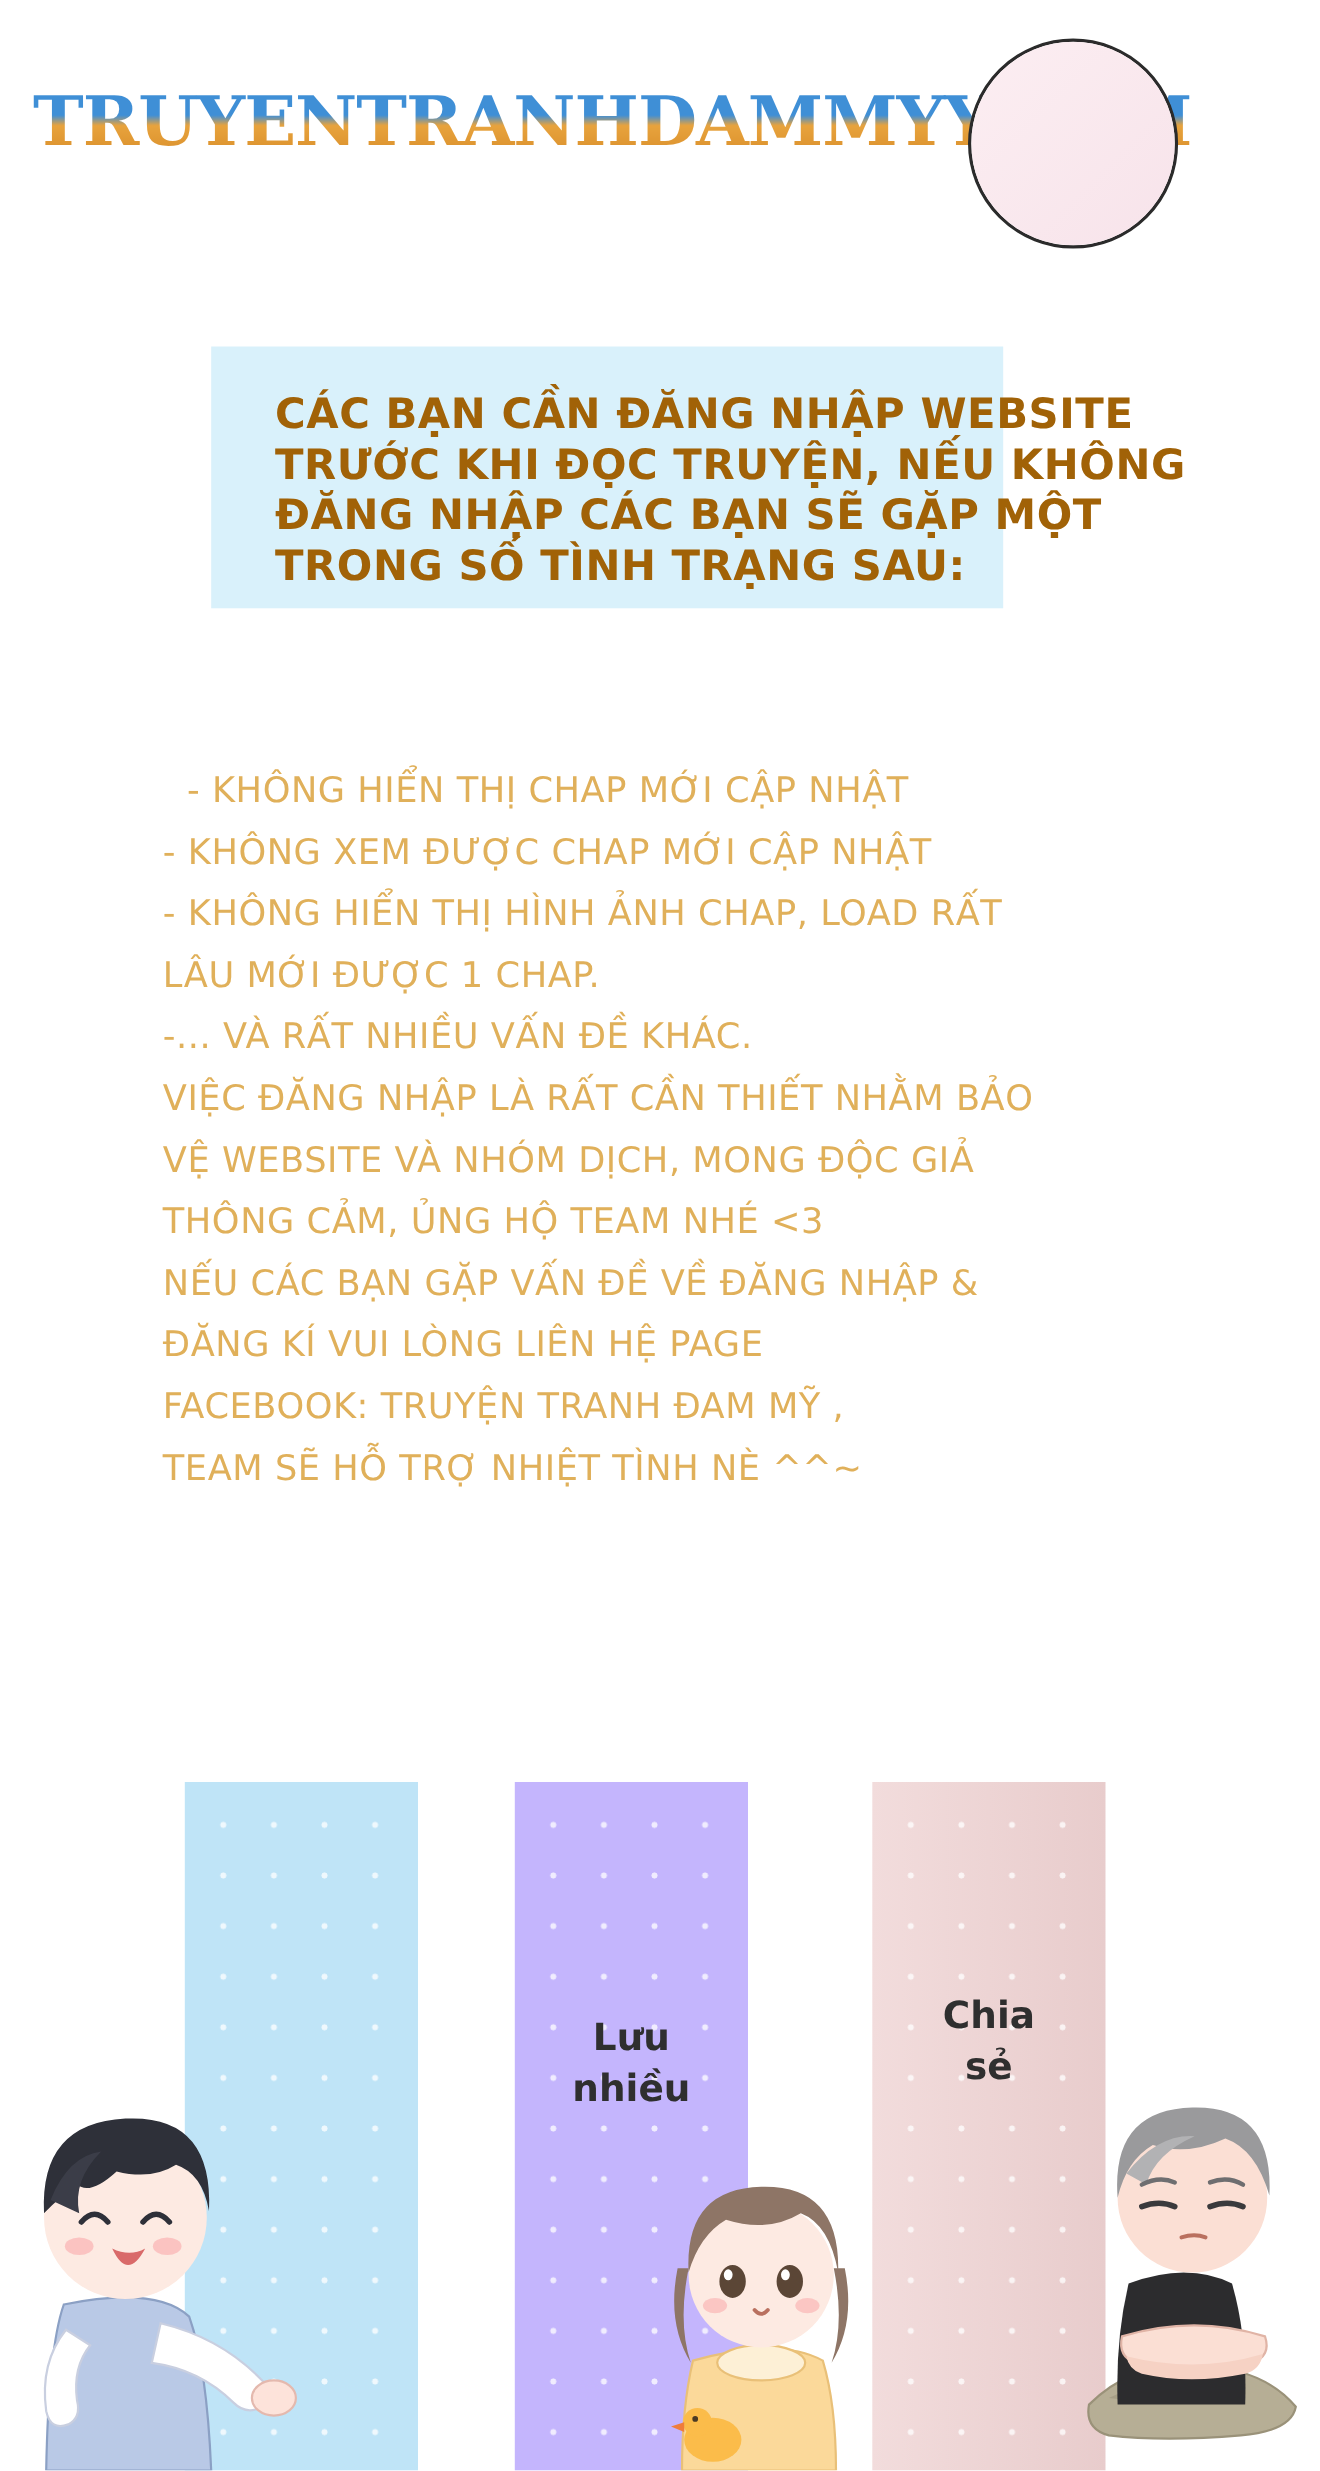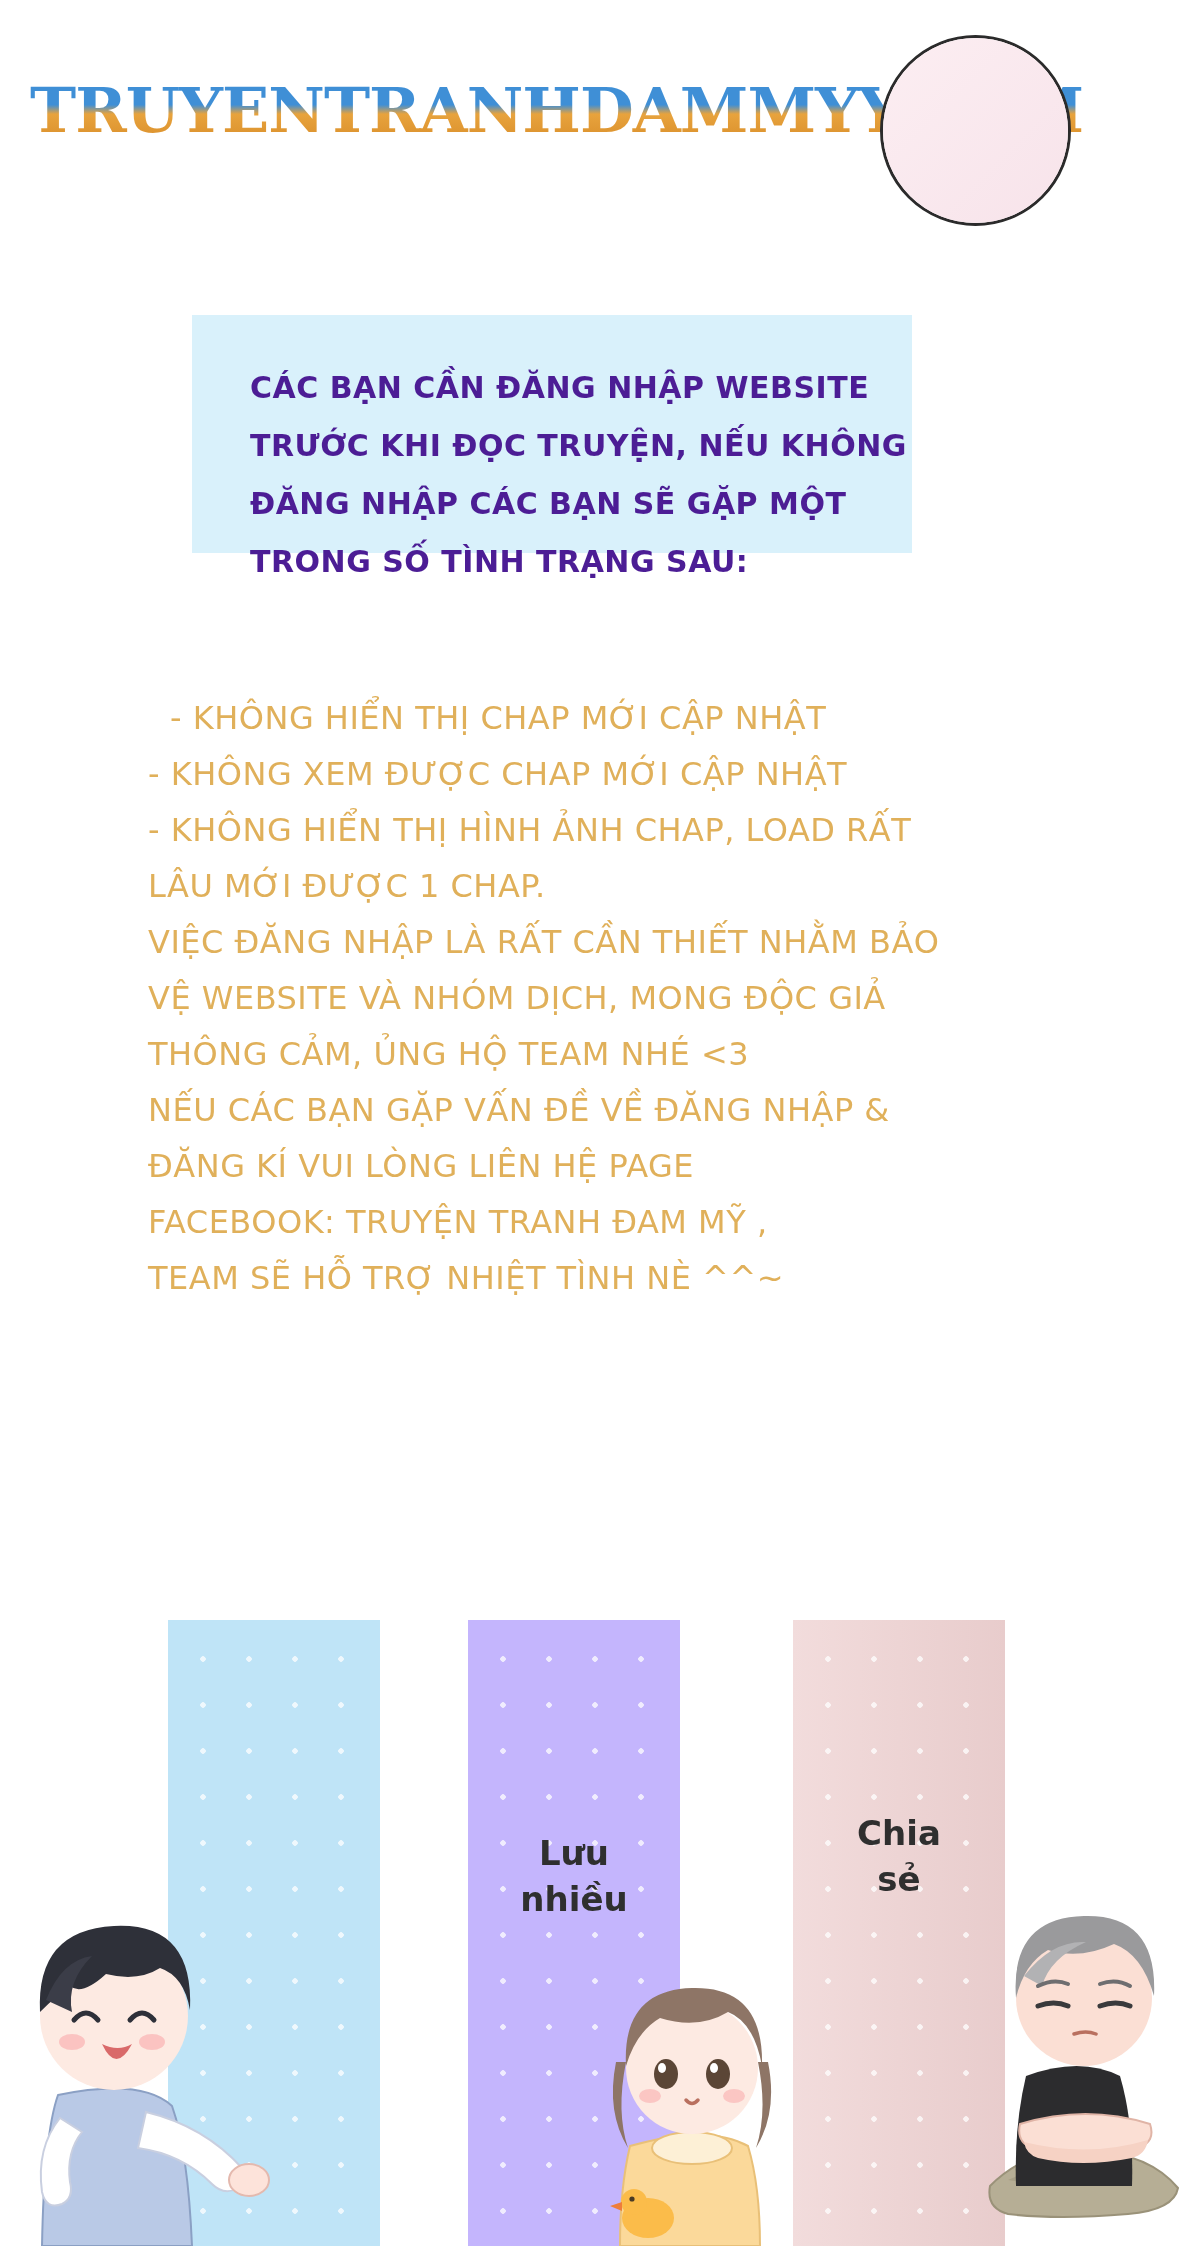--- a/index.html
+++ b/index.html
@@ -64,27 +64,26 @@
     top: 315px;
     width: 720px;
     height: 238px;
     background: #d9f1fb;
     box-sizing: border-box;
     padding: 38px 0 0 58px;
   }
   #notice-box .notice-line {
     font-family: "DejaVu Sans", sans-serif;
     font-weight: bold;
-    font-size: 30px;
+    font-size: 38px;
     line-height: 46px;
-    color: #4c1d95;
+    color: #a16207;
     text-transform: uppercase;
     letter-spacing: 0.5px;
     white-space: nowrap;
-    margin-top: 12px;
   }
 
   
   #body-text {
     position: absolute;
     left: 148px;
     top: 690px;
     width: 1010px;
   }
   #body-text .body-line {
@@ -189,20 +188,21 @@
   <div class="notice-line">trước khi đọc truyện, nếu không</div>
   <div class="notice-line">đăng nhập các bạn sẽ gặp một</div>
   <div class="notice-line">trong số tình trạng sau:</div>
 </div>
 
 <div id="body-text">
   <div class="body-line indent">- Không hiển thị chap mới cập nhật</div>
   <div class="body-line">- Không xem được chap mới cập nhật</div>
   <div class="body-line">- Không hiển thị hình ảnh chap, load rất</div>
   <div class="body-line">lâu mới được 1 chap.</div>
+  <div class="body-line">-... và rất nhiều vấn đề khác.</div>
   <div class="body-line">Việc đăng nhập là rất cần thiết nhằm bảo</div>
   <div class="body-line">vệ website và nhóm dịch, mong độc giả</div>
   <div class="body-line">thông cảm, ủng hộ team nhé &lt;3</div>
   <div class="body-line">Nếu các bạn gặp vấn đề về đăng nhập &amp;</div>
   <div class="body-line">đăng kí vui lòng liên hệ page</div>
   <div class="body-line">Facebook: tRuyện tranh đam mỹ ,</div>
   <div class="body-line">team sẽ hỗ trợ nhiệt tình nè ^^~</div>
 </div>
 
 <div id="cards">

